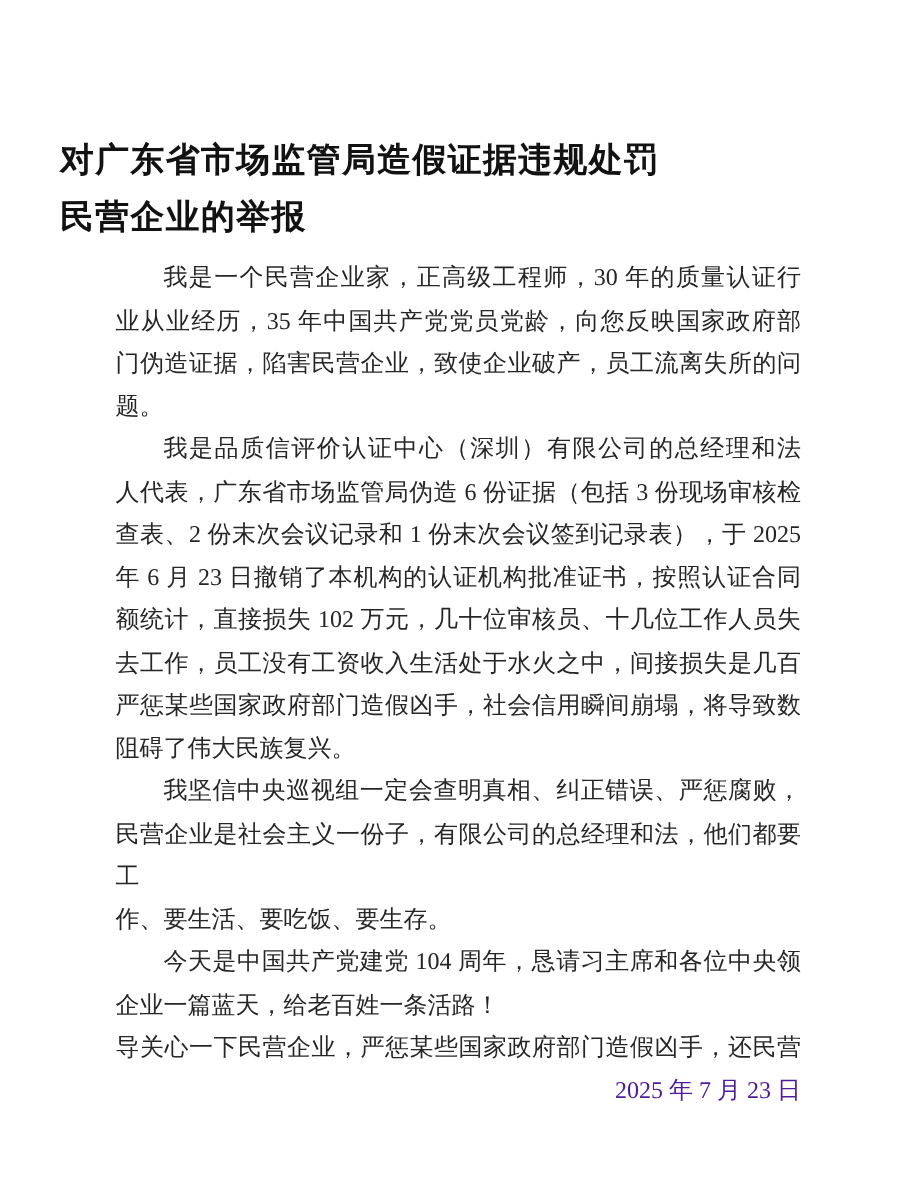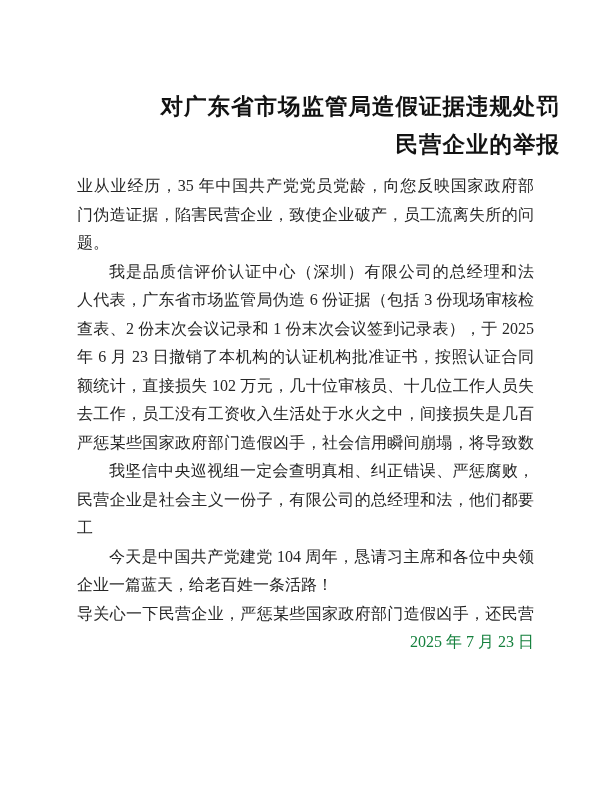--- a/index.html
+++ b/index.html
@@ -10,21 +10,21 @@
   .page {
     position: relative;
     width: 600px;
     height: 795px;
     background: #ffffff;
     overflow: hidden;
     font-family: "Liberation Serif", serif;
   }
   .title {
     margin: 88px 40px 0 40px;
-    text-align: right;
+    text-align: left;
     font-size: 22.5px;
     line-height: 38px;
     font-weight: bold;
     color: #121212;
     letter-spacing: 1px;
   }
   .title-line {
     display: block;
   }
   .body-text {
@@ -48,51 +48,54 @@
   }
   .text-line.last {
     text-align: left;
     text-align-last: left;
     -moz-text-align-last: left;
   }
   .date-line {
     margin: 0 66px 0 77px;
     font-size: 16px;
     line-height: 28.5px;
-    color: #15803d;
+    color: #4c1d95;
     text-align: right;
   }
 </style>
 </head>
 <body>
 
 <div class="page">
   <h1 class="title">
     <span class="title-line">对广东省市场监管局造假证据违规处罚</span>
     <span class="title-line">民营企业的举报</span>
   </h1>
 
   <div class="body-text" id="body-container">
       <div class="paragraph">
+        <div class="text-line first">我是一个民营企业家，正高级工程师，30 年的质量认证行</div>
         <div class="text-line">业从业经历，35 年中国共产党党员党龄，向您反映国家政府部</div>
         <div class="text-line">门伪造证据，陷害民营企业，致使企业破产，员工流离失所的问</div>
         <div class="text-line last">题。</div>
       </div>
       <div class="paragraph">
         <div class="text-line first">我是品质信评价认证中心（深圳）有限公司的总经理和法</div>
         <div class="text-line">人代表，广东省市场监管局伪造 6 份证据（包括 3 份现场审核检</div>
         <div class="text-line">查表、2 份末次会议记录和 1 份末次会议签到记录表），于 2025</div>
         <div class="text-line">年 6 月 23 日撤销了本机构的认证机构批准证书，按照认证合同</div>
         <div class="text-line">额统计，直接损失 102 万元，几十位审核员、十几位工作人员失</div>
         <div class="text-line">去工作，员工没有工资收入生活处于水火之中，间接损失是几百</div>
         <div class="text-line">严惩某些国家政府部门造假凶手，社会信用瞬间崩塌，将导致数</div>
+        <div class="text-line last">阻碍了伟大民族复兴。</div>
       </div>
       <div class="paragraph">
         <div class="text-line first">我坚信中央巡视组一定会查明真相、纠正错误、严惩腐败，</div>
         <div class="text-line">民营企业是社会主义一份子，有限公司的总经理和法，他们都要工</div>
+        <div class="text-line last">作、要生活、要吃饭、要生存。</div>
       </div>
       <div class="paragraph">
         <div class="text-line first">今天是中国共产党建党 104 周年，恳请习主席和各位中央领</div>
         <div class="text-line last">企业一篇蓝天，给老百姓一条活路！</div>
         <div class="text-line">导关心一下民营企业，严惩某些国家政府部门造假凶手，还民营</div>
       </div>
     </div>
 
   <div class="date-line">2025 年 7 月 23 日</div>
 </div>

